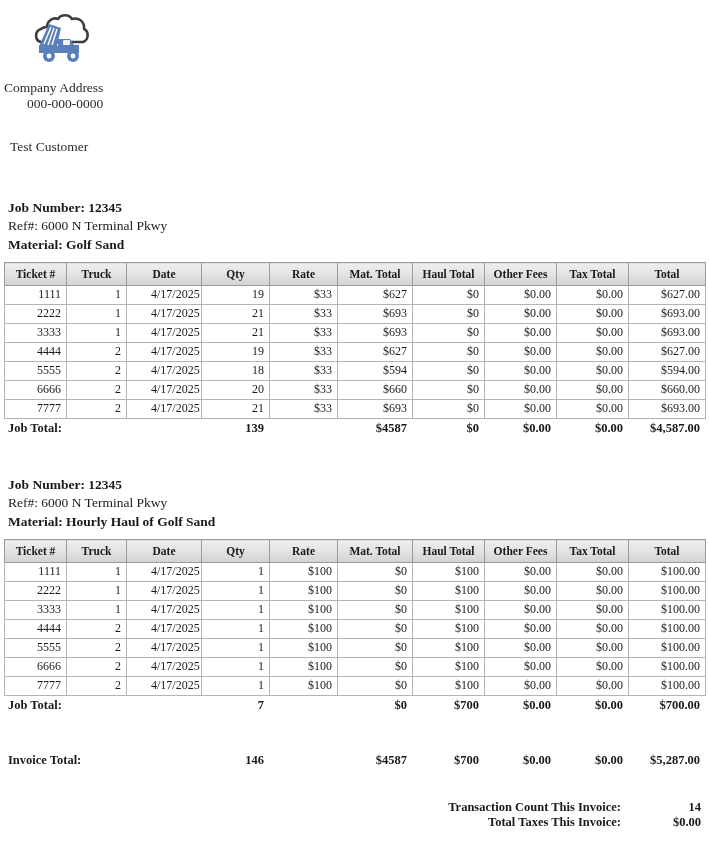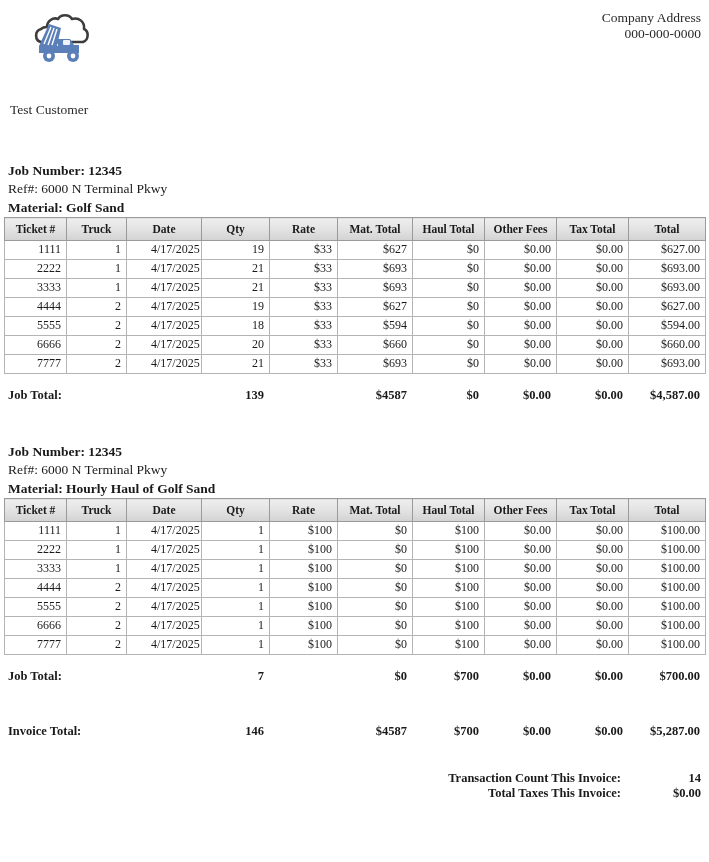--- a/index.html
+++ b/index.html
@@ -23,20 +23,21 @@
     box-sizing: border-box;
     padding: 0 4px;
   }
 
   
   .top-header {
     display: flex;
     justify-content: space-between;
     align-items: flex-start;
     padding-top: 6px;
+    flex-direction: column;
   }
   .logo-box {
     width: 80px;
     height: 70px;
     margin-left: 16px;
     display: flex;
     align-items: center;
     justify-content: center;
   }
   .company-block {
@@ -76,20 +77,21 @@
     padding-left: 4px;
     line-height: 1.36;
     font-size: 13.5px;
   }
   .job-info .bold { font-weight: bold; }
 
   
   table.tickets {
     width: 701px;
     border-collapse: collapse;
+    margin-top: 8px;
     font-size: 12px;
     table-layout: fixed;
   }
   table.tickets th {
     background: linear-gradient(to bottom, #eeeeee 0%, #e4e4e4 45%, #d2d2d2 100%);
     border: 1px solid #9a9a9a;
     font-weight: bold;
     font-size: 11.5px;
     text-align: center;
     padding: 3px 2px;
@@ -129,21 +131,21 @@
   table.totals td {
     text-align: right;
     padding: 2px 5px 2px 2px;
     border: none;
     color: #1a1a1a;
   }
   table.totals td.label {
     text-align: left;
     padding-left: 4px;
   }
-  .totals-jobtotal { margin-top: 12px; }
+  .totals-jobtotal { }
   .totals-invoice  { margin-top: 36px; }
 
   
   .summary {
     margin-top: 30px;
     padding-right: 4px;
   }
   .summary-line {
     display: flex;
     justify-content: flex-end;

